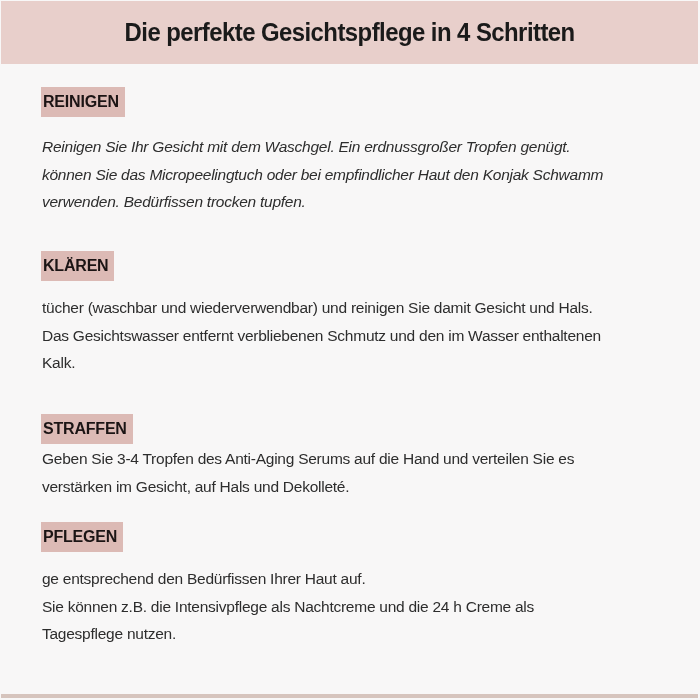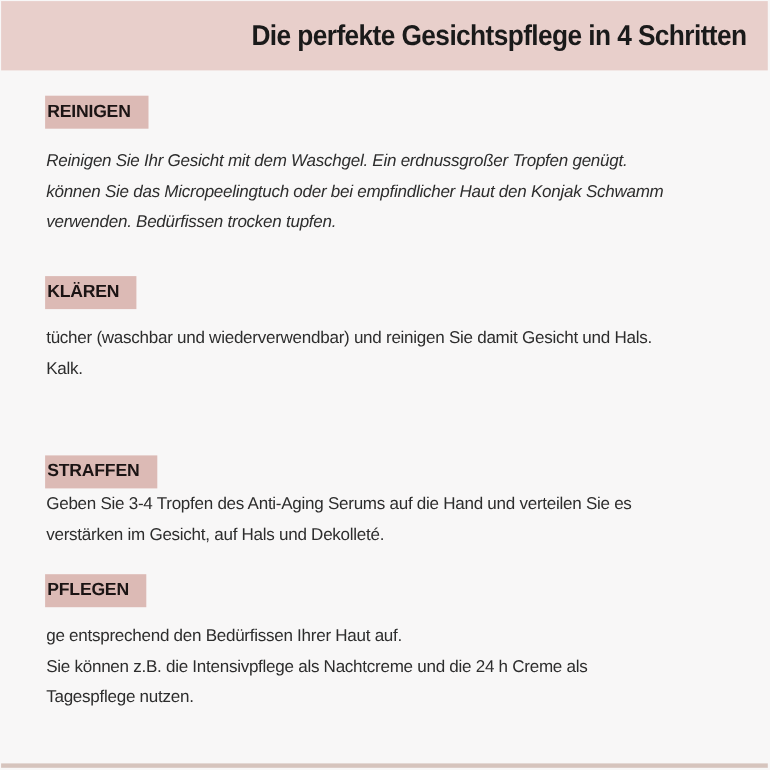--- a/index.html
+++ b/index.html
@@ -17,21 +17,21 @@
     }
     .header {
       position: absolute;
       left: 1px;
       top: 1px;
       width: 697px;
       height: 63px;
       background: #e8cfcb;
       display: flex;
       align-items: center;
-      justify-content: flex-end;
+      justify-content: center;
     }
     .header h1 {
       margin: 0;
       font-family: "Liberation Sans", "DejaVu Sans", sans-serif;
       font-weight: bold;
       font-size: 26px;
       letter-spacing: -0.6px;
       color: #1a1a1a;
       transform: scaleX(0.92);
     }
@@ -40,21 +40,21 @@
       left: 42px;
       width: 640px;
     }
     .label {
       display: inline-block;
       background: #dcbab5;
       color: #1b1414;
       font-weight: bold;
       font-size: 16px;
       letter-spacing: -0.2px;
-      padding: 0 16px 0 2px;
+      padding: 0 6px 0 2px;
       height: 30px;
       line-height: 30px;
       margin-left: -1px;
     }
     .body-text {
       margin: 0;
       font-size: 15.5px;
       line-height: 27.5px;
       color: #2d2d2d;
       letter-spacing: -0.25px;
@@ -85,20 +85,21 @@
     <span class="line">Reinigen Sie Ihr Gesicht mit dem Waschgel. Ein erdnussgroßer Tropfen genügt.</span>
     <span class="line">können Sie das Micropeelingtuch oder bei empfindlicher Haut den Konjak Schwamm</span>
     <span class="line">verwenden. Bedürfissen trocken tupfen.</span>
   </p>
 </div>
 
 <div class="section" style="top:251px;">
   <div class="label">KLÄREN</div>
   <p class="body-text" style="margin-top:13px;">
     <span class="line">tücher (waschbar und wiederverwendbar) und reinigen Sie damit Gesicht und Hals.</span>
+    <span class="line">Das Gesichtswasser entfernt verbliebenen Schmutz und den im Wasser enthaltenen</span>
     <span class="line">Kalk.</span>
   </p>
 </div>
 
 <div class="section" style="top:414px;">
   <div class="label">STRAFFEN</div>
   <p class="body-text" style="margin-top:1px;">
     <span class="line">Geben Sie 3-4 Tropfen des Anti-Aging Serums auf die Hand und verteilen Sie es</span>
     <span class="line">verstärken im Gesicht, auf Hals und Dekolleté.</span>
   </p>

